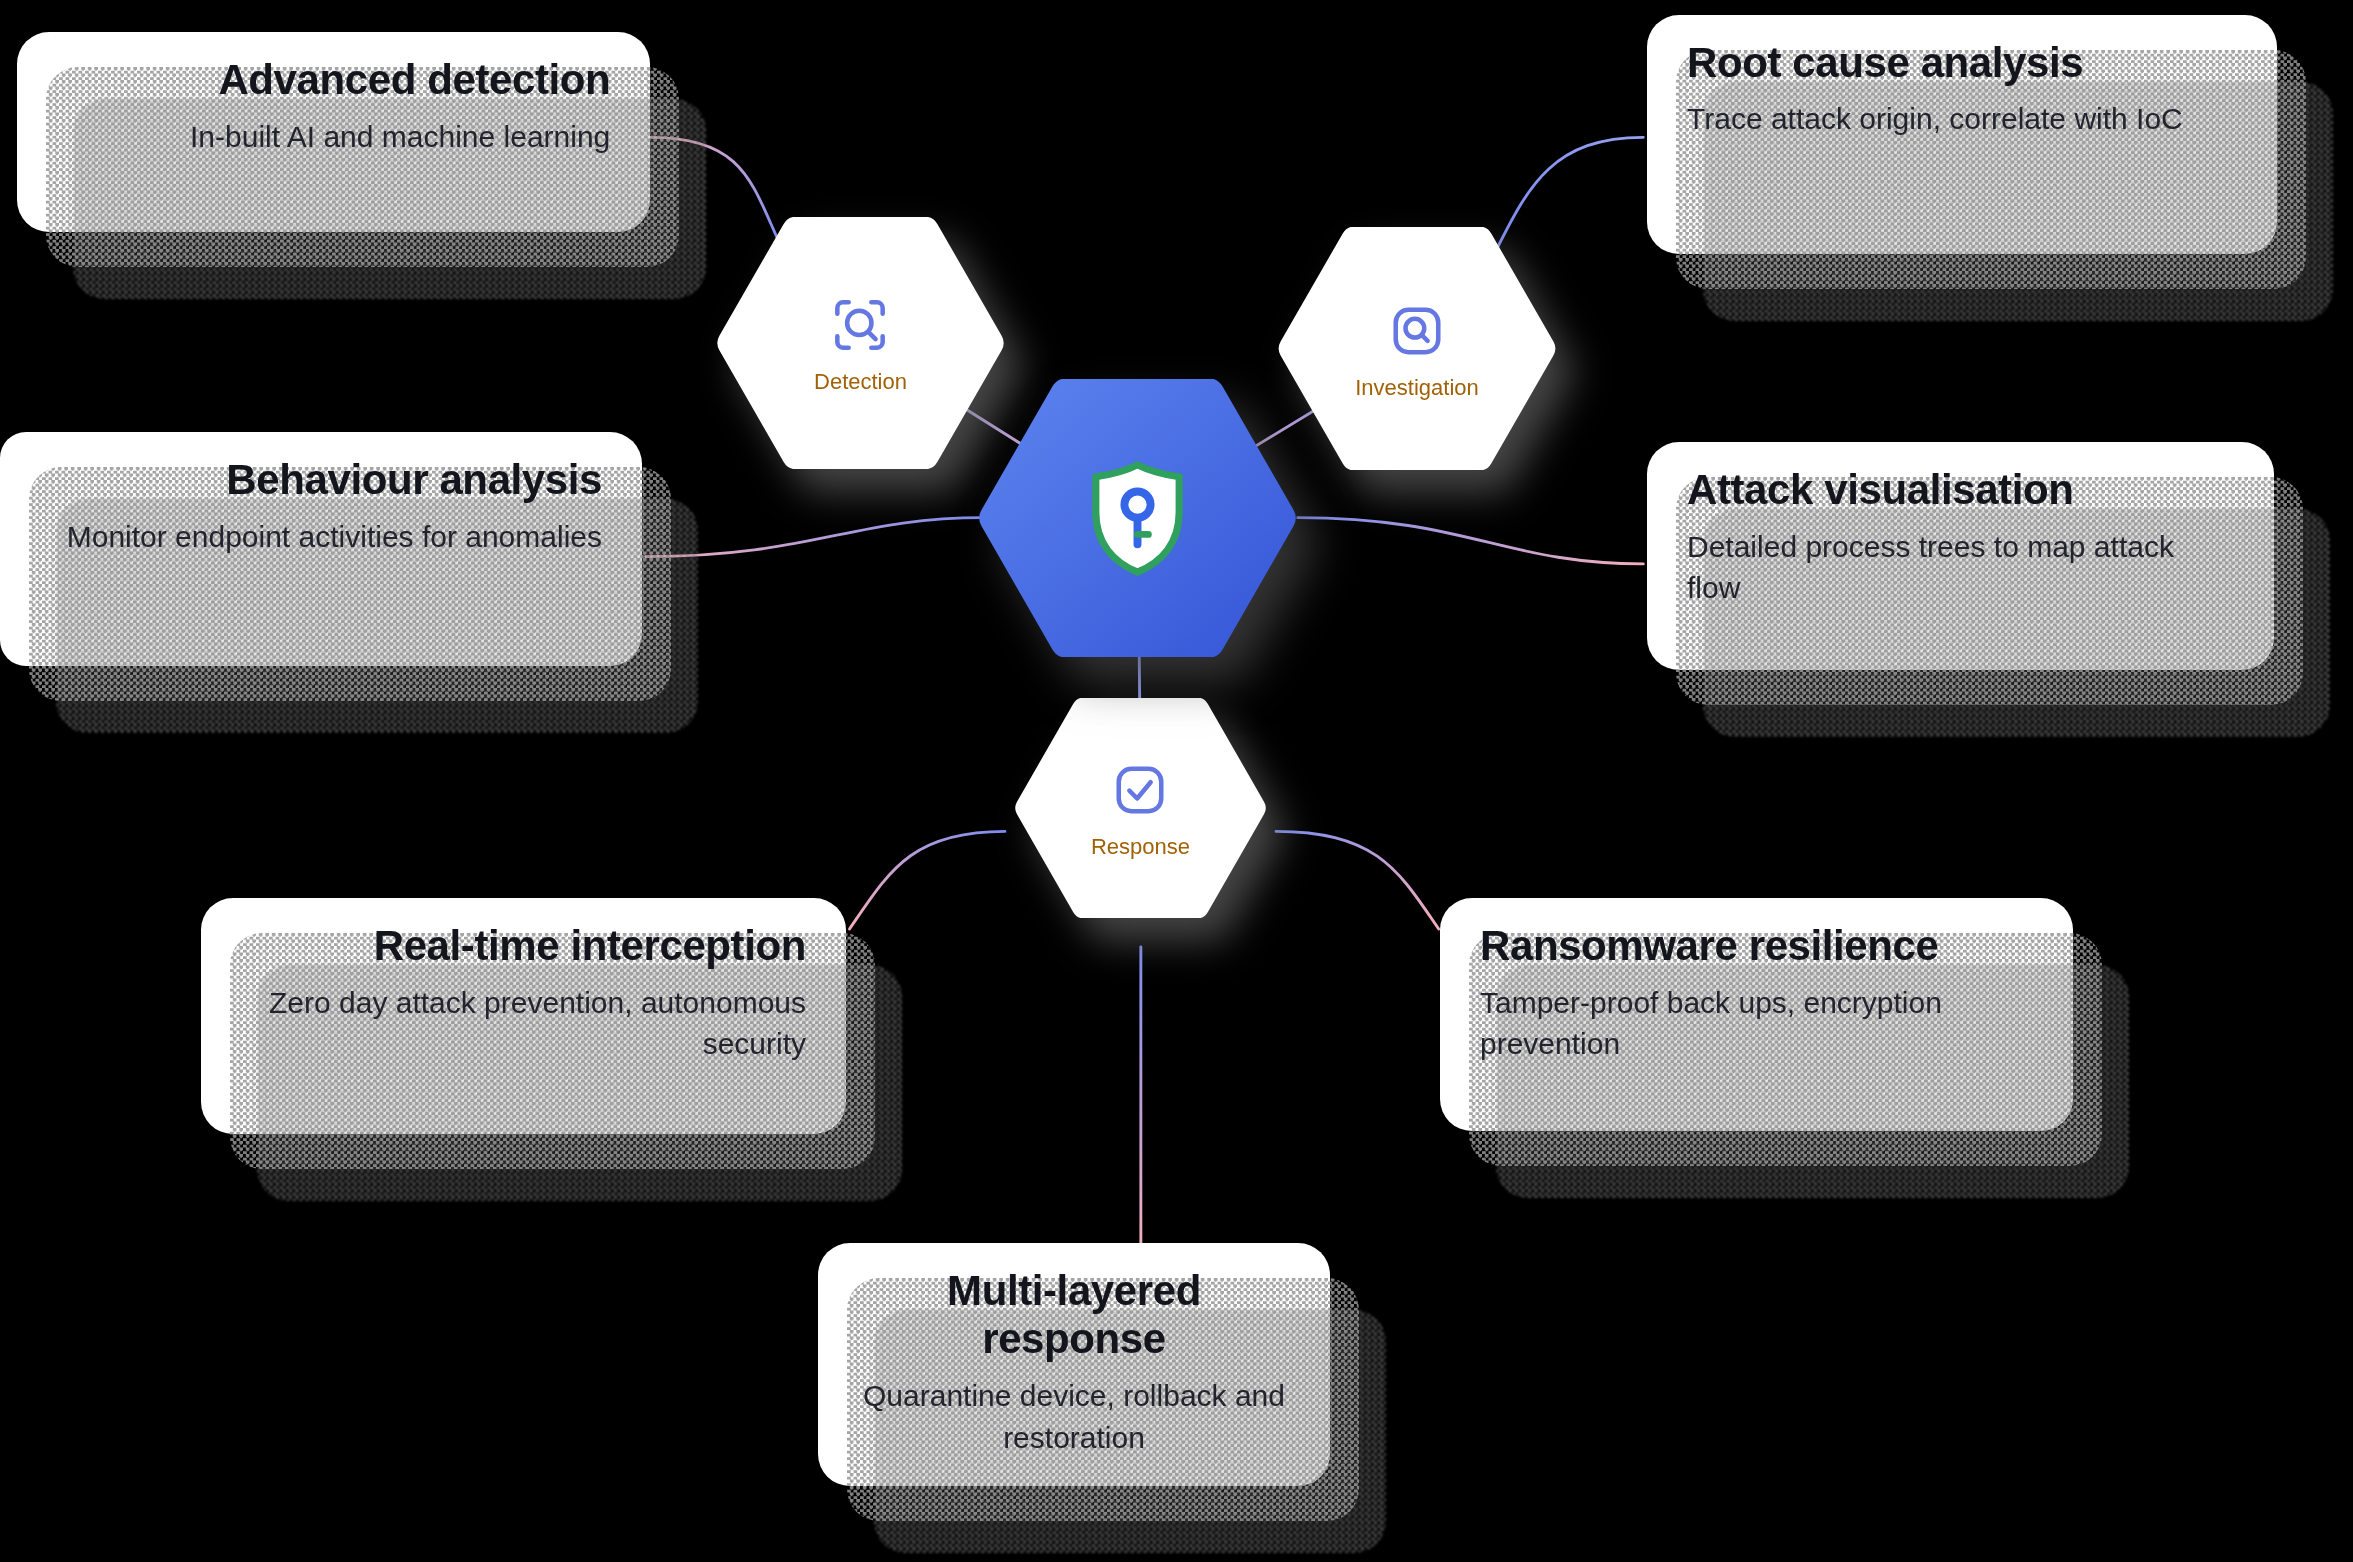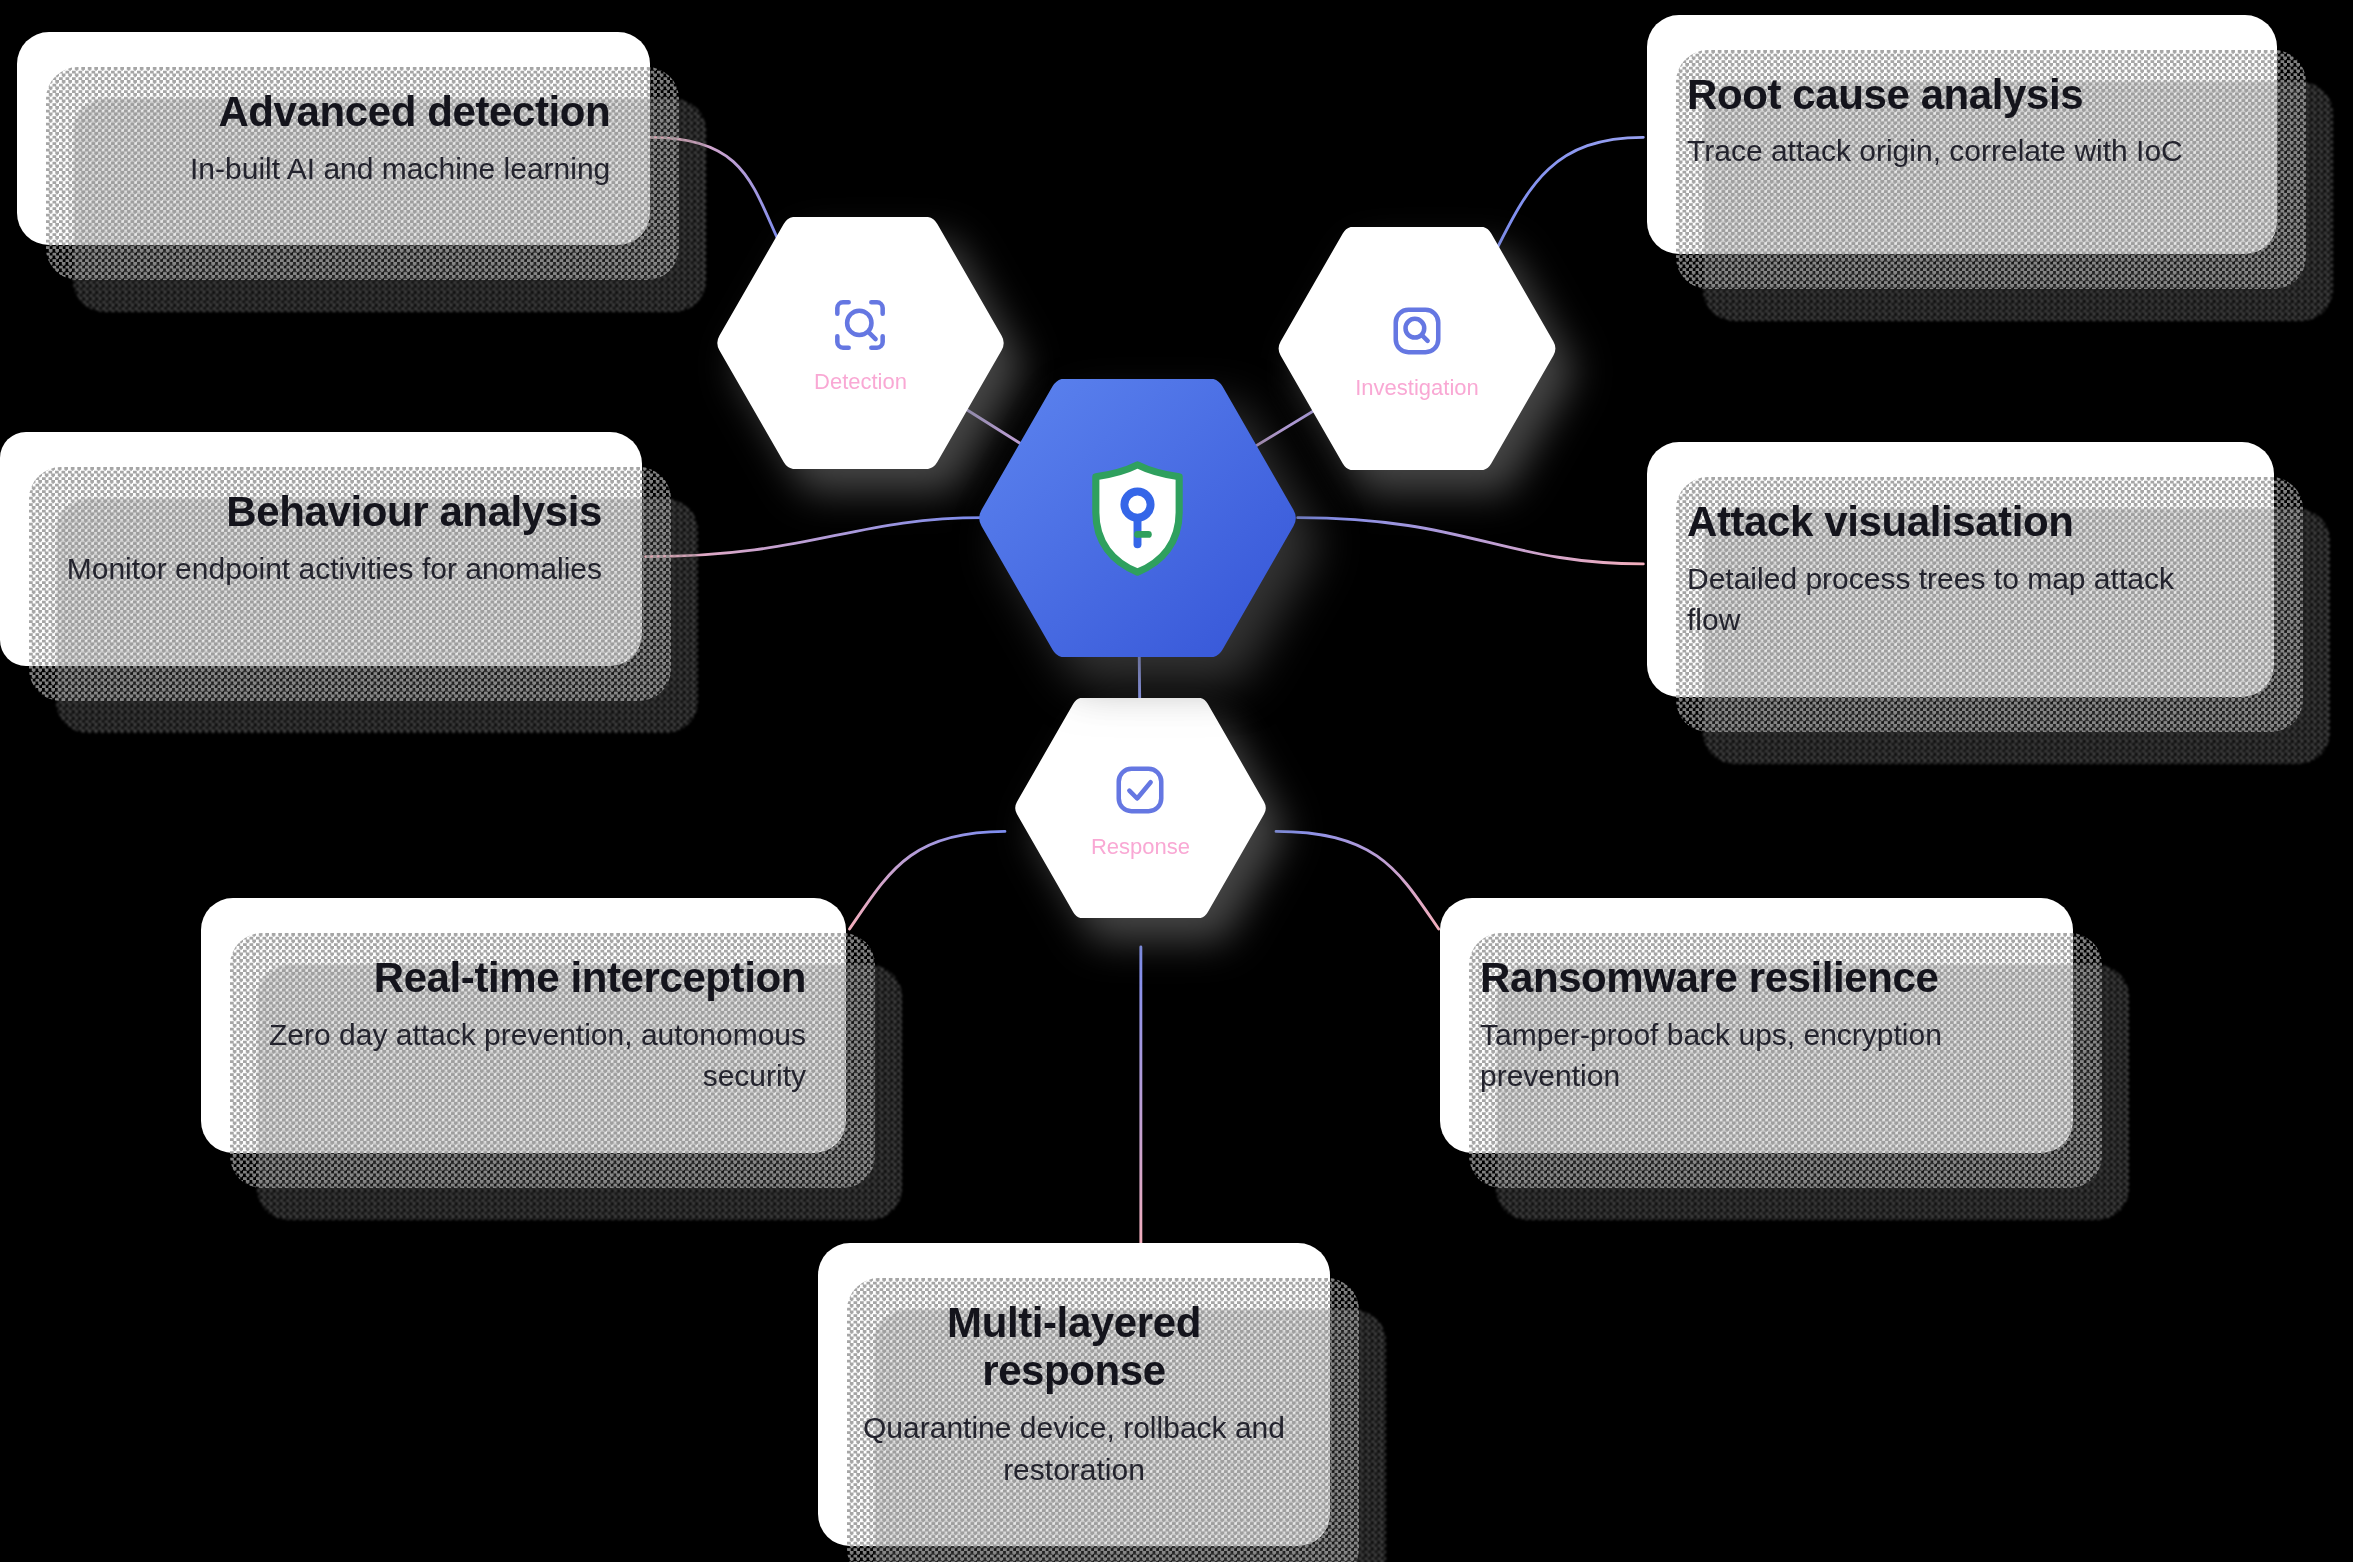--- a/index.html
+++ b/index.html
@@ -11,21 +11,21 @@
     overflow:hidden;
   }
 
   
   #connectors{position:absolute;left:0;top:0;width:2354px;height:1563px;z-index:1;}
   #connectors path{fill:none;stroke-width:4;stroke-linecap:round;}
 
   
   .card{
     position:absolute;z-index:2;background:#ffffff;border-radius:32px;
-    box-sizing:border-box;padding:56px 40px;
+    box-sizing:border-box;padding:24px 40px;
   }
   .card::before{
     content:"";position:absolute;inset:0;border-radius:32px;z-index:-1;
     background:repeating-conic-gradient(rgba(150,150,150,.85) 0% 25%, rgba(40,40,40,0) 0% 50%) 0 0/6.5px 6.5px;
     transform:translate(29px,35px);filter:blur(0.7px);
   }
   .card::after{
     content:"";position:absolute;inset:0;border-radius:32px;z-index:-2;
     background:repeating-conic-gradient(rgba(120,120,120,.6) 0% 25%, rgba(40,40,40,0) 0% 50%) 2.9px 2.9px/6.5px 6.5px;
     transform:translate(56px,67px);filter:blur(1px);
@@ -49,21 +49,21 @@
   #card-ransomware{left:1440px;top:898px;width:633px;min-height:233px;}
   #card-multilayer{left:818px;top:1243px;width:512px;min-height:243px;}
 
   
   .hex{position:absolute;z-index:3;display:flex;align-items:center;justify-content:center;}
   .hex-bg{position:absolute;left:0;top:0;width:100%;height:100%;}
   .hex-satellite .hex-bg polygon{fill:#ffffff;stroke:#ffffff;stroke-width:20;stroke-linejoin:round;}
   .hex-satellite .hex-bg{filter:drop-shadow(19px 23px 19px rgba(125,125,125,.55));}
   .hex-central .hex-bg{filter:drop-shadow(22px 26px 23px rgba(85,85,85,.6));}
   .hex-content{position:relative;z-index:1;display:flex;flex-direction:column;align-items:center;gap:10px;}
-  .hex-label{font-size:22px;color:#f9a8d4;font-weight:400;}
+  .hex-label{font-size:22px;color:#a16207;font-weight:400;}
 
   #hex-detection{left:716px;top:217px;width:289px;height:252px;}
   #hex-investigation{left:1277px;top:227px;width:280px;height:243px;text-align:center;}
   #hex-response{left:996px;top:698px;width:289px;height:220px;}
   #hex-central{left:977px;top:379px;width:321px;height:278px;z-index:4;}
 
   .node-icon{width:68px;height:68px;}
   .center-icon{width:127px;height:127px;}
 </style>
 </head>

